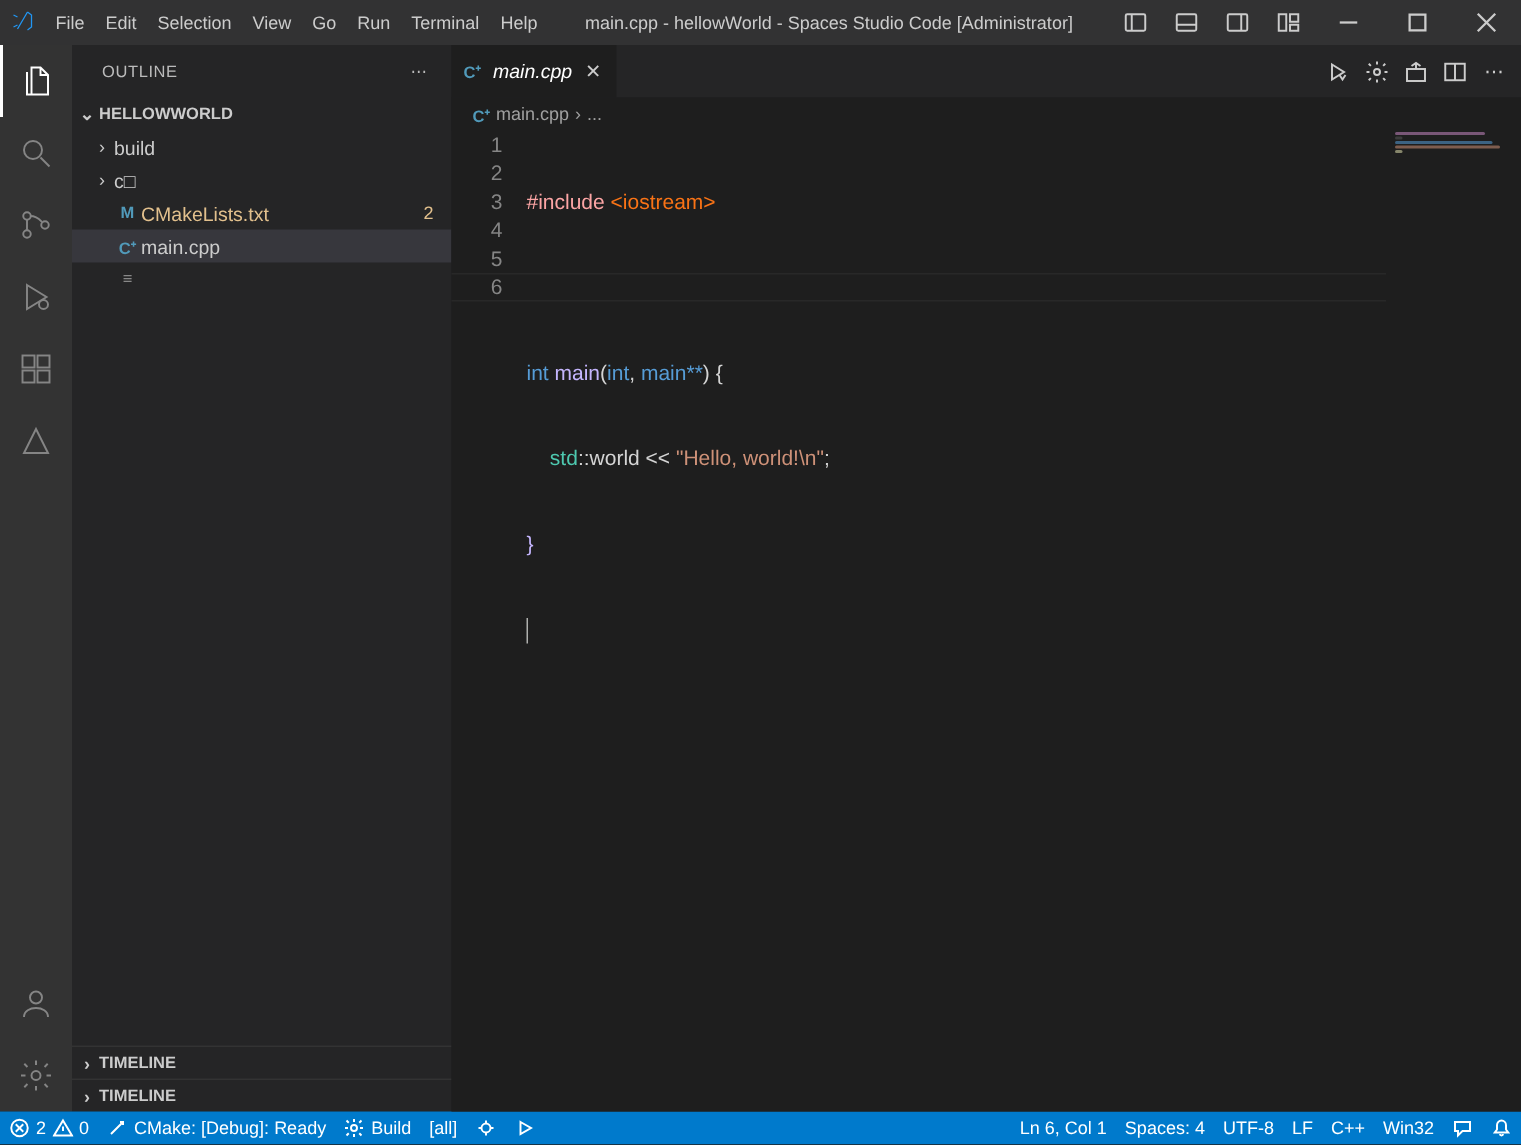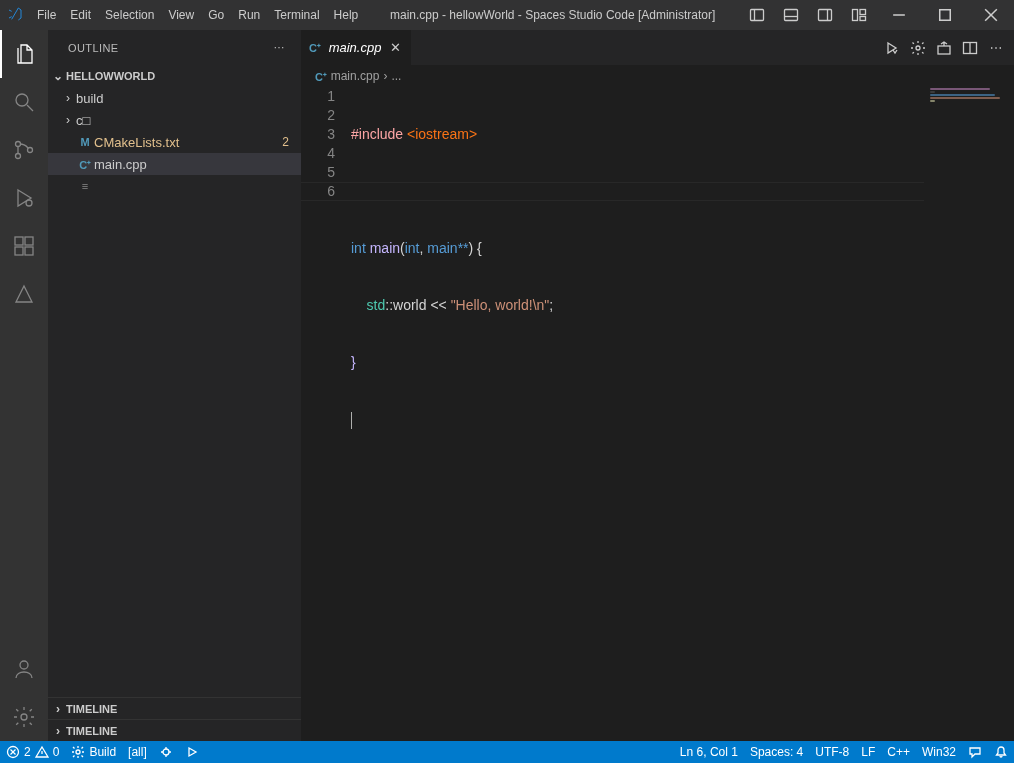--- a/index.html
+++ b/index.html
@@ -331,20 +331,26 @@
       </svg>
     <span>2</span>
     <svg class="ico12" viewBox="0 0 14 14">
         <path d="M7 2l6 10H1z"></path>
         <line x1="7" y1="6" x2="7" y2="9"></line>
       </svg>
     <span>0</span>
   </div>
   <div class="sb-item">
     <svg class="ico12" viewBox="0 0 14 14">
+        <path d="M3 11l8-8M9 3h2v2"></path>
+      </svg>
+    <span>CMake: [Debug]: Ready</span>
+  </div>
+  <div class="sb-item">
+    <svg class="ico12" viewBox="0 0 14 14">
         <circle cx="7" cy="7" r="2"></circle>
         <path d="M7 1v2M7 11v2M2 2l1.5 1.5M10.5 10.5L12 12M1 7h2M11 7h2M2 12l1.5-1.5M10.5 3.5L12 2"></path>
       </svg>
     <span>Build</span>
   </div>
   <div class="sb-item">
     <span>[all]</span>
   </div>
   <div class="sb-item">
     <svg class="ico12" viewBox="0 0 14 14">

